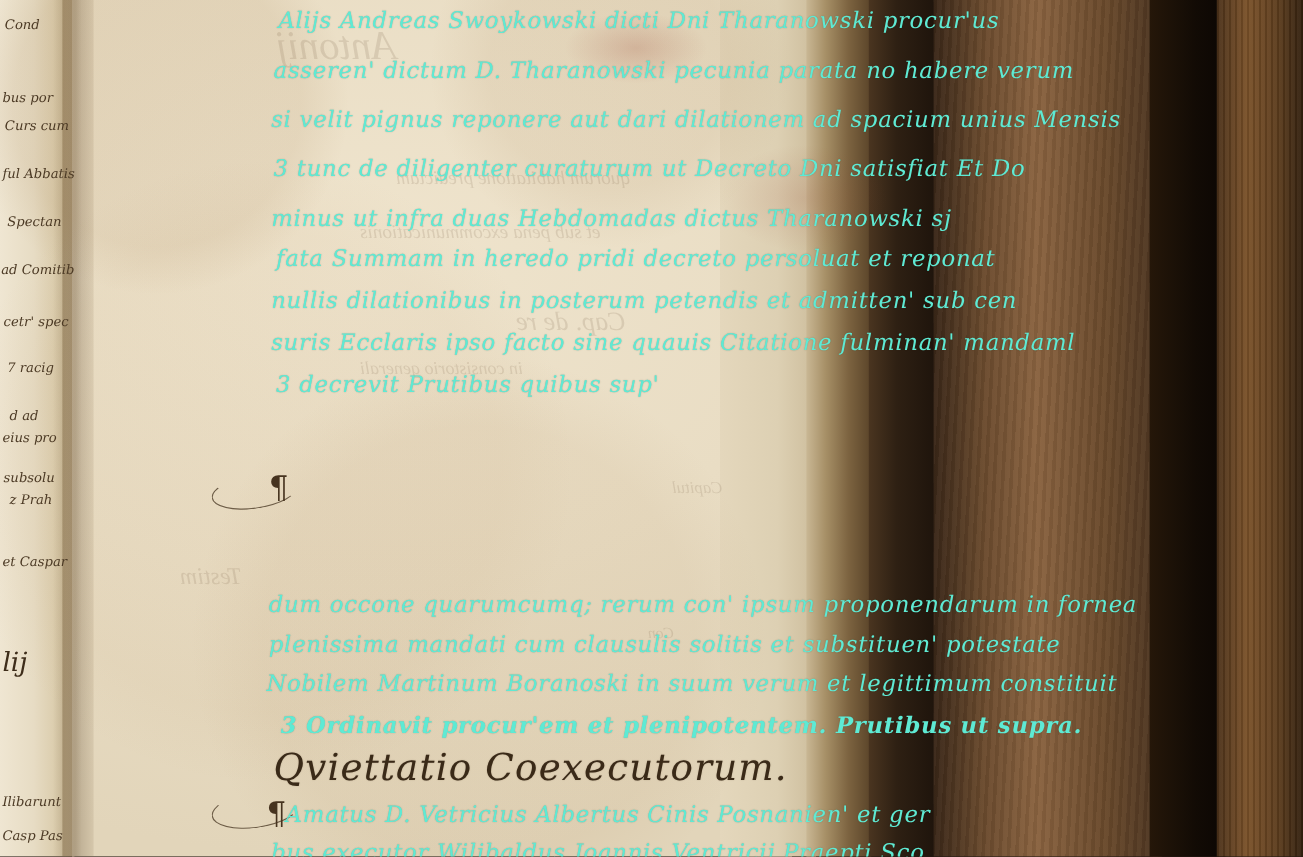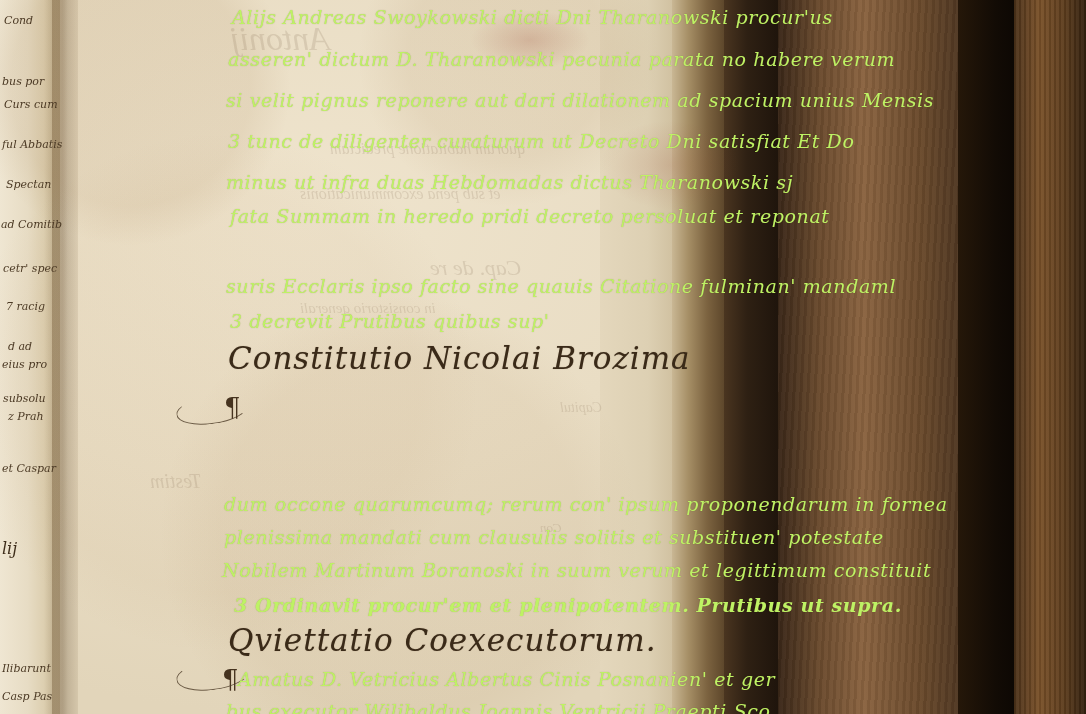--- a/index.html
+++ b/index.html
@@ -116,21 +116,21 @@
     position: absolute;
     color: #3b2c1c;
     font-family: "DejaVu Serif", serif;
     font-style: italic;
     white-space: nowrap;
     letter-spacing: .6px;
     text-shadow: 0 0 1px rgba(70,50,30,0.35);
   }
   .body-line {
     font-size: 19px;
-    color: #bef264;
+    color: #5eead4;
   }
   .heading {
     font-size: 31px;
     color: #3a2a18;
     letter-spacing: 1px;
     font-style: italic;
   }
   .para-mark {
     position: absolute;
     font-size: 26px;
@@ -150,21 +150,21 @@
   .margin-note {
     position: absolute;
     font-family: "DejaVu Serif", serif;
     font-style: italic;
     font-size: 11px;
     color: #4c3a25;
     white-space: nowrap;
     line-height: 1.35;
   }
   .margin-note.big {
-    font-size: 16px;
+    font-size: 22px;
     color: #3e2d1a;
   }
 
   
   .deckle {
     position: absolute; left: 52px; top: 0; width: 16px; height: 714px;
     background: linear-gradient(90deg, rgba(120,96,62,0.45), rgba(120,96,62,0));
   }
 </style>
 </head>
@@ -213,24 +213,24 @@
   <div class="margin-note big" style="left:2px; top:538px;">lij</div>
   <div class="margin-note" style="left:2px; top:662px;">Ilibarunt</div>
   <div class="margin-note" style="left:2px; top:690px;">Casp Pas</div>
 
   <div class="ms body-line" style="left:232px; top:6px;">Alijs Andreas Swoykowski dicti Dni Tharanowski procur'us</div>
   <div class="ms body-line" style="left:228px; top:48px;">asseren' dictum D. Tharanowski pecunia parata no habere verum</div>
   <div class="ms body-line" style="left:226px; top:89px;">si velit pignus reponere aut dari dilationem ad spacium unius Mensis</div>
   <div class="ms body-line" style="left:228px; top:130px;">3 tunc de diligenter curaturum ut Decreto Dni satisfiat Et Do</div>
   <div class="ms body-line" style="left:226px; top:171px;text-align:center;">minus ut infra duas Hebdomadas dictus Tharanowski sj</div>
   <div class="ms body-line" style="left:230px; top:205px;">fata Summam in heredo pridi decreto persoluat et reponat</div>
+  <div class="ms body-line" style="left:226px; top:240px;">nullis dilationibus in posterum petendis et admitten' sub cen</div>
   <div class="ms body-line" style="left:226px; top:275px;">suris Ecclaris ipso facto sine quauis Citatione fulminan' mandaml</div>
   <div class="ms body-line" style="left:230px; top:310px;">3 decrevit Prutibus quibus sup'</div>
 
-  <div class="ms heading" style="left:228px; top:340px;">Constitutio Nicolai Brozima</div>
 
   <div class="swash" style="left:176px; top:396px; width:70px; height:26px; transform: rotate(-8deg);"></div>
   <div class="para-mark" style="left:224px; top:392px;">¶</div>
   <div class="ms body-line" style="left:224px; top:493px;">dum occone quarumcumq; rerum con' ipsum proponendarum in fornea</div>
   <div class="ms body-line" style="left:224px; top:526px;">plenissima mandati cum clausulis solitis et substituen' potestate</div>
   <div class="ms body-line" style="left:222px; top:559px;">Nobilem Martinum Boranoski in suum verum et legittimum constituit</div>
   <div class="ms body-line" style="left:234px; top:594px;font-weight:bold;">3 Ordinavit procur'em et plenipotentem. Prutibus ut supra.</div>
 
   <div class="ms heading" style="left:228px; top:622px;">Qviettatio Coexecutorum.</div>
 

